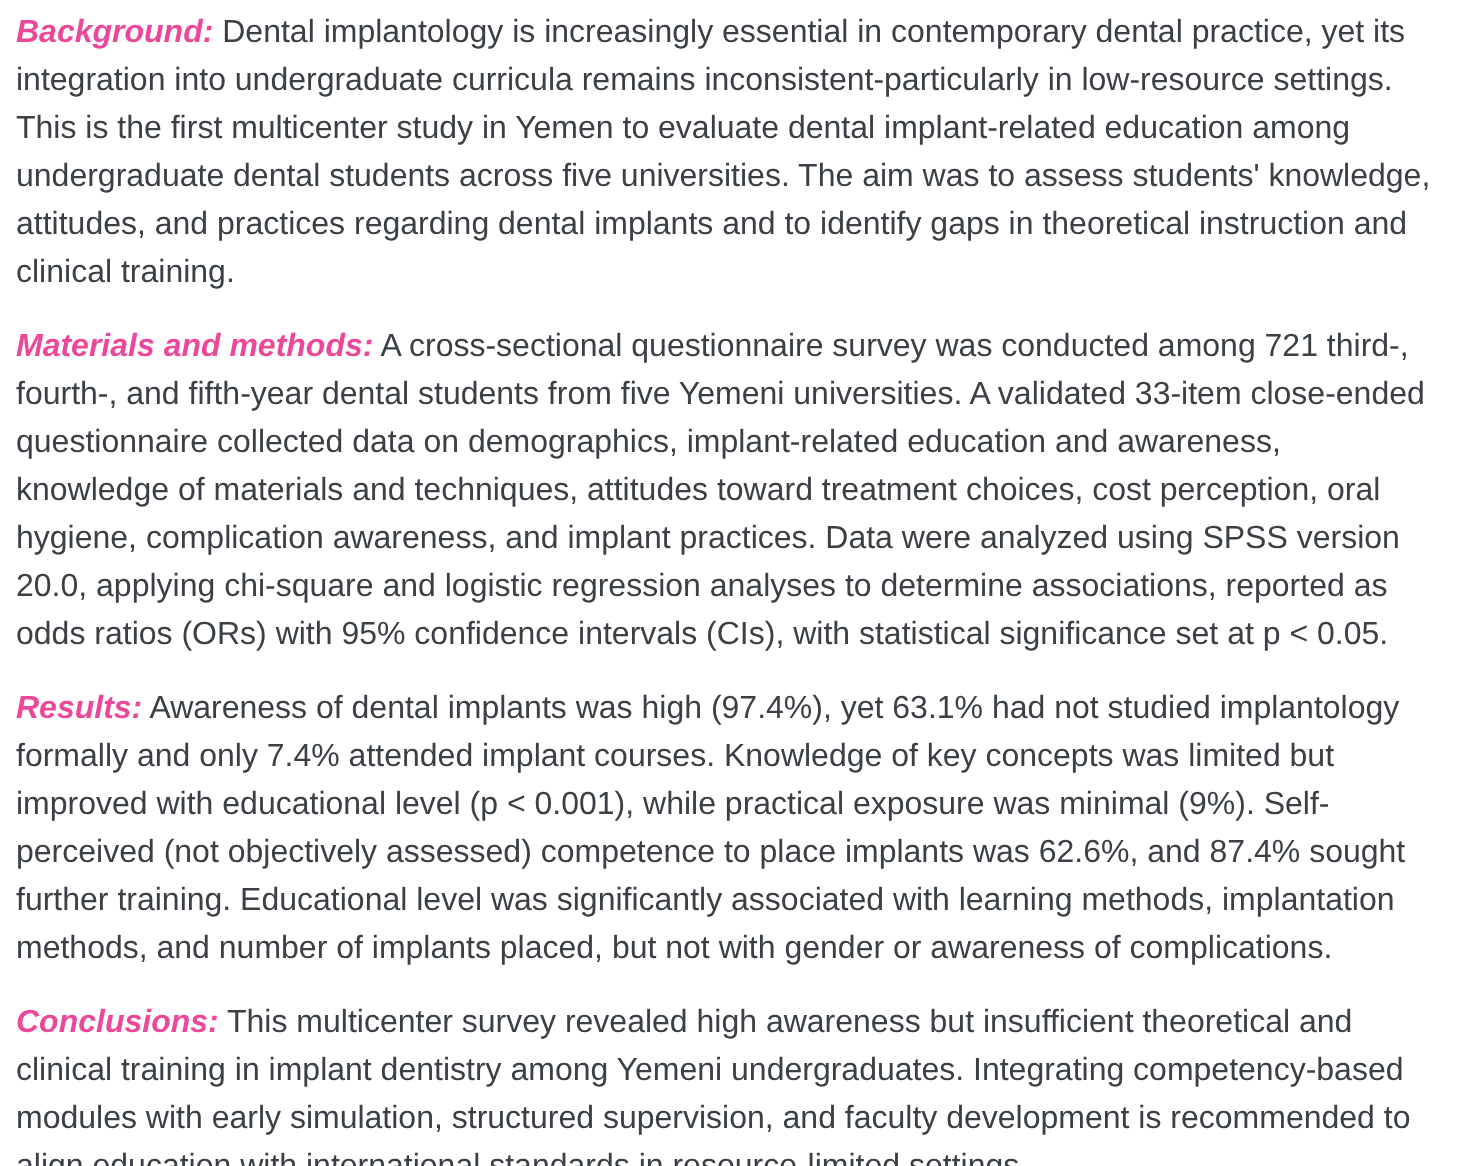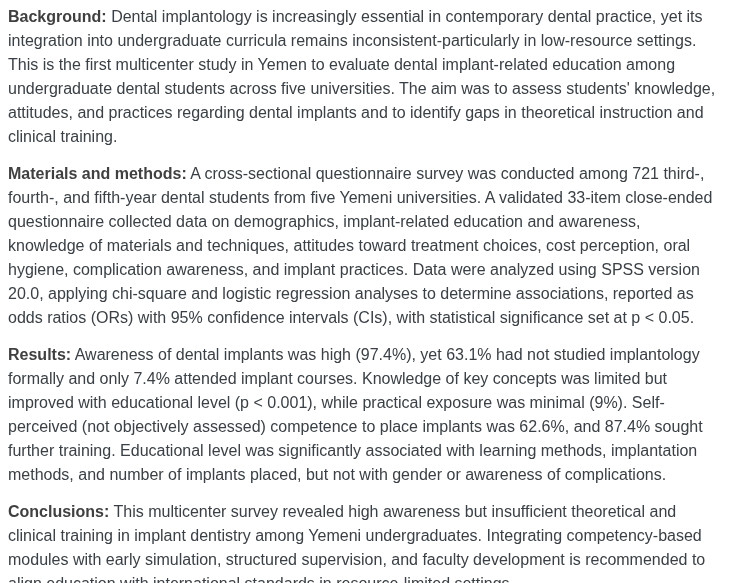--- a/index.html
+++ b/index.html
@@ -17,21 +17,22 @@
     padding: 5px 12px 0 8px;
     color: #3a4045;
     font-size: 16px;
     line-height: 24px;
   }
   p.abstract-section {
     margin: 0 0 13px 0;
   }
   strong.section-label {
     font-weight: bold;
-    color: #404040;
+    color: #ec4899;
+    font-style: italic;
   }
 </style>
 </head>
 <body>
 
 <div class="abstract">
 
   <p class="abstract-section"><strong class="section-label">Background:</strong> <span>Dental implantology is increasingly essential in contemporary dental practice, yet its integration into undergraduate curricula remains inconsistent-particularly in low-resource settings. This is the first multicenter study in Yemen to evaluate dental implant-related education among undergraduate dental students across five universities. The aim was to assess students' knowledge, attitudes, and practices regarding dental implants and to identify gaps in theoretical instruction and clinical training.</span></p>
 
   <p class="abstract-section"><strong class="section-label">Materials and methods:</strong> <span>A cross-sectional questionnaire survey was conducted among 721 third-, fourth-, and fifth-year dental students from five Yemeni universities. A validated 33-item close-ended questionnaire collected data on demographics, implant-related education and awareness, knowledge of materials and techniques, attitudes toward treatment choices, cost perception, oral hygiene, complication awareness, and implant practices. Data were analyzed using SPSS version 20.0, applying chi-square and logistic regression analyses to determine associations, reported as odds ratios (ORs) with 95% confidence intervals (CIs), with statistical significance set at p &lt; 0.05.</span></p>

